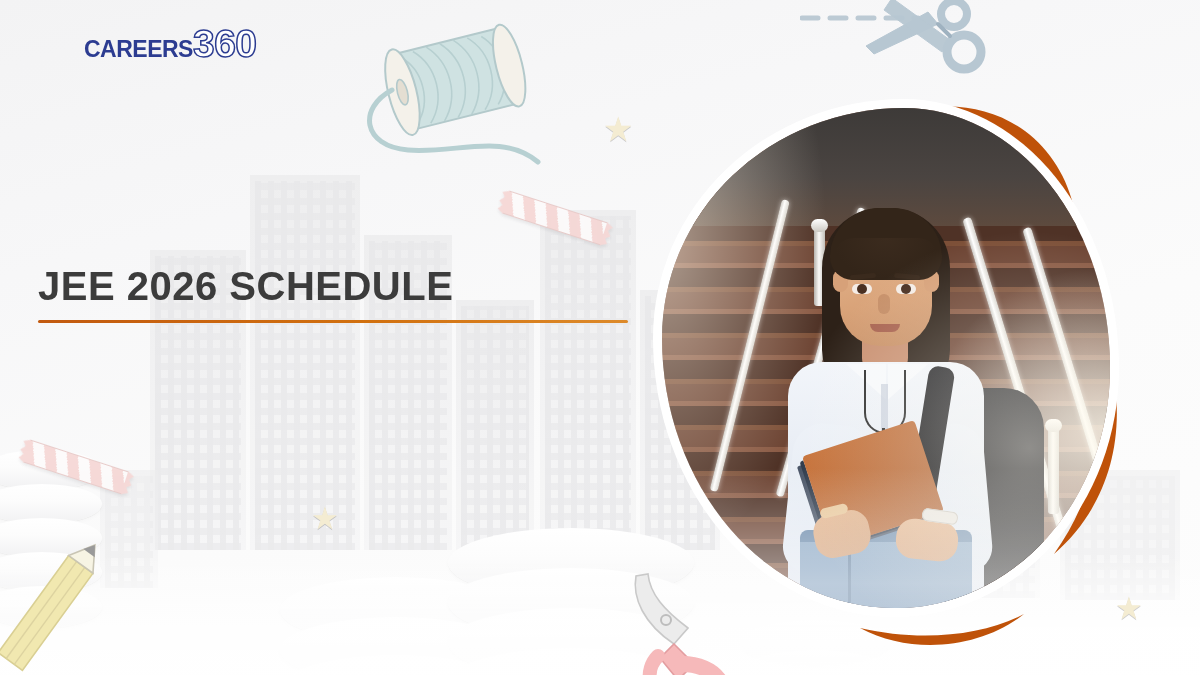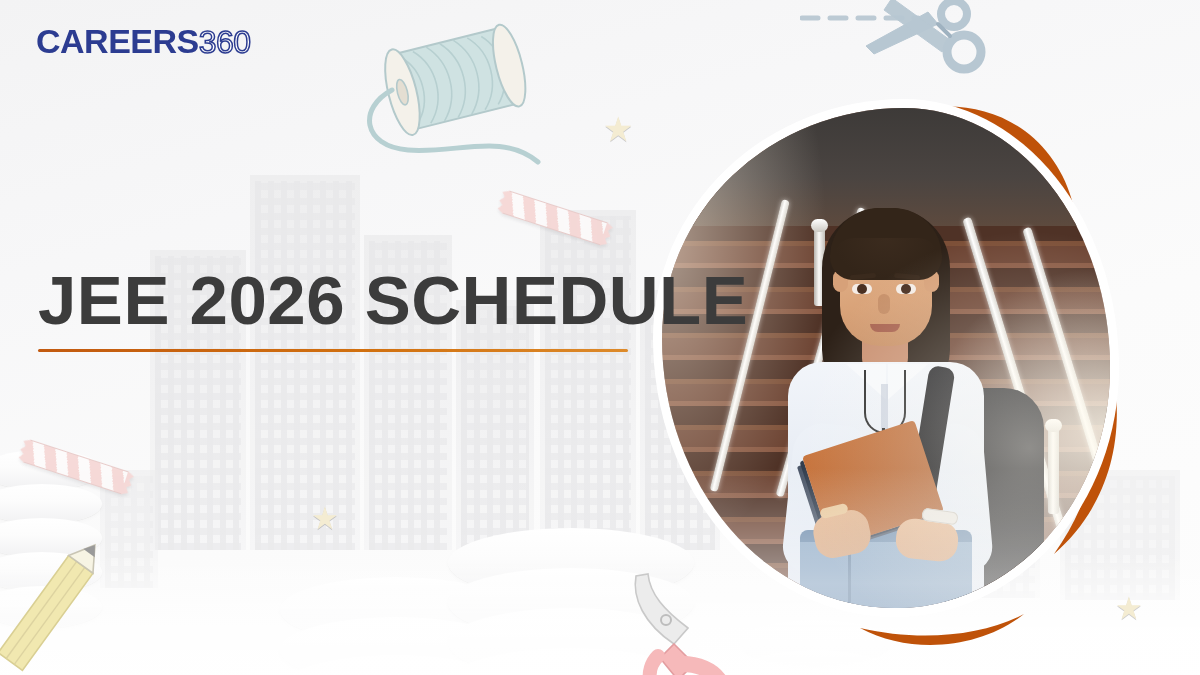--- a/index.html
+++ b/index.html
@@ -87,21 +87,21 @@
     font-size: 104px;
     line-height: .96;
     font-weight: 700;
     letter-spacing: -1px;
     color: #bf5209;
     font-family: "Liberation Sans", sans-serif;
     white-space: nowrap;
   }
   .title-sub {
     margin-top: 8px;
-    font-size: 69px;
+    font-size: 40px;
     line-height: 1;
     font-weight: 700;
     letter-spacing: 0.5px;
     color: #3c3c3c;
     white-space: nowrap;
   }
   .title-rule {
     margin-top: 14px;
     width: 590px;
     height: 3px;
@@ -112,29 +112,30 @@
   
   .logo {
     position: absolute;
     left: 36px;
     top: 22px;
     display: flex;
     align-items: baseline;
     z-index: 9;
   }
   .logo-careers {
-    font-size: 34px;
+    font-size: 23px;
     font-weight: 700;
     letter-spacing: -0.5px;
     color: #2c3c91;
     font-family: "Liberation Sans", sans-serif;
+    margin-left: 48px;
   }
   .logo-360 {
-    font-size: 32px;
-    font-weight: 400;
+    font-size: 39px;
+    font-weight: 700;
     letter-spacing: -0.5px;
     color: #ffffff;
     -webkit-text-stroke: 1.5px #2c3c91;
     font-family: "Liberation Sans", sans-serif;
   }
 
   
   .photo-wrap {
     position: absolute;
     left: 640px;

